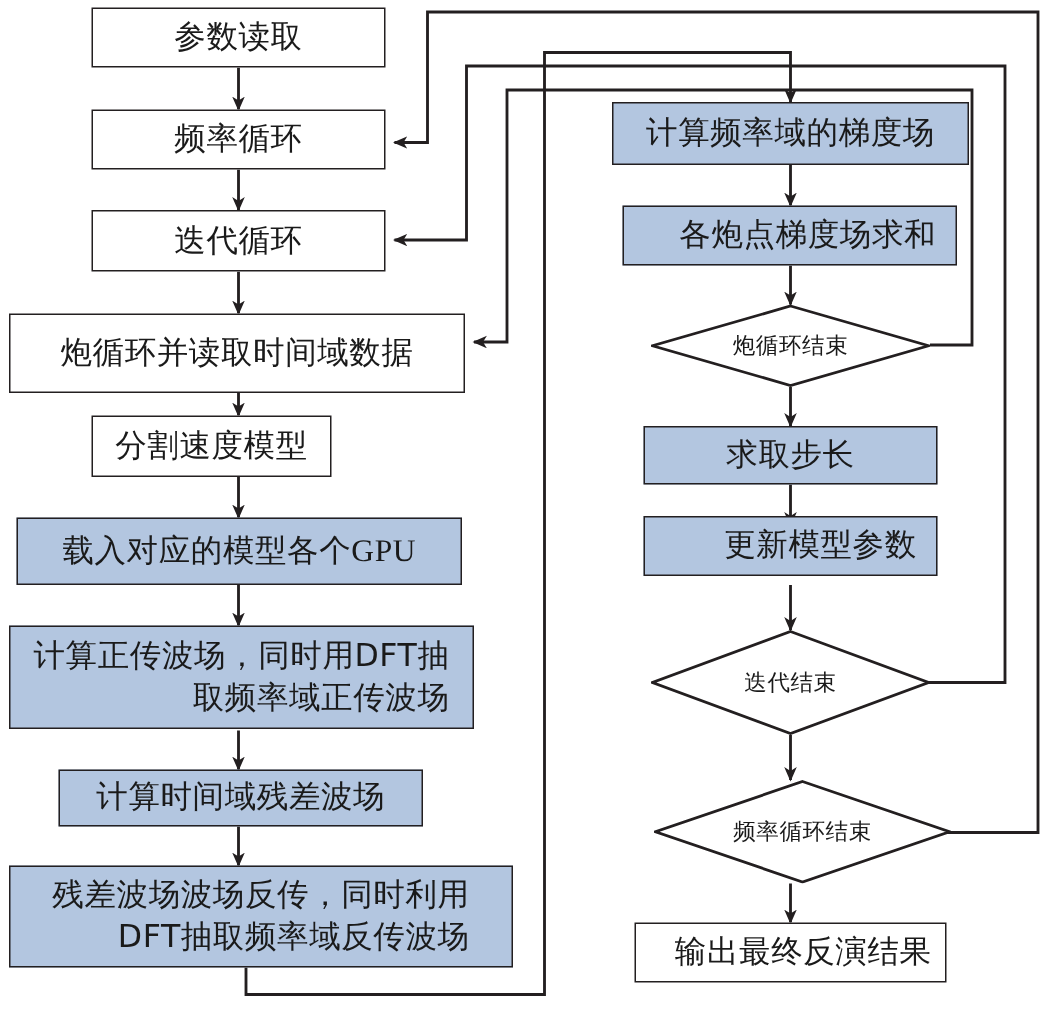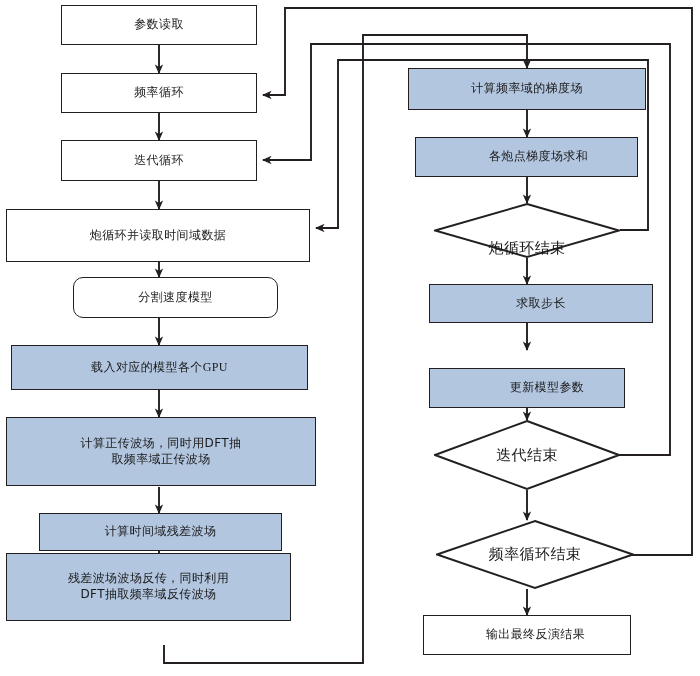--- a/index.html
+++ b/index.html
@@ -9,26 +9,26 @@
     width:700px;height:676px;
     background:#ffffff;
     overflow:hidden;
   }
   svg#wires{position:absolute;left:0;top:0;width:700px;height:676px;}
   .node{
     position:absolute;
     box-sizing:border-box;
     border:1.6px solid #231f20;
     display:flex;align-items:center;justify-content:center;
-    text-align:center;
+    text-align:right;
     color:#1a1a1a;
     line-height:1.32;
     letter-spacing:0.4px;
     white-space:pre-line;
-    font-size:12px;
+    font-size:21px;
   }
   .node.plain{background:#ffffff;}
   .node.fill{background:#b3c6e0;}
   .diamond{
     position:absolute;
     display:flex;align-items:center;justify-content:center;
     color:#1a1a1a;font-size:15px;letter-spacing:0.4px;
     background:transparent;
   }
   .diamond .dshape{position:absolute;left:0;top:0;width:100%;height:100%;}
@@ -75,46 +75,46 @@
   </svg>
 
   <div class="node plain" style="left:61px;top:5px;width:196px;height:40px;">参数读取</div>
 
   <div class="node plain" style="left:61px;top:73px;width:196px;height:40px;">频率循环</div>
 
   <div class="node plain" style="left:61px;top:140px;width:196px;height:41px;">迭代循环</div>
 
   <div class="node plain" style="left:6px;top:209px;width:304px;height:53px;">炮循环并读取时间域数据</div>
 
-  <div class="node plain" style="left:73px;top:277px;width:205px;height:41px;border-radius:10px;">分割速度模型</div>
+  <div class="node plain" style="left:61px;top:277px;width:160px;height:41px;">分割速度模型</div>
 
   <div class="node fill" style="left:11px;top:345px;width:297px;height:45px;font-family:Liberation Serif, serif;">载入对应的模型各个GPU</div>
 
   <div class="node fill" style="left:6px;top:417px;width:310px;height:69px;">计算正传波场，同时用DFT抽
 取频率域正传波场</div>
 
   <div class="node fill" style="left:39px;top:513px;width:243px;height:38px;">计算时间域残差波场</div>
 
-  <div class="node fill" style="left:6px;top:553px;width:285px;height:68px;">残差波场波场反传，同时利用
+  <div class="node fill" style="left:6px;top:577px;width:336px;height:68px;">残差波场波场反传，同时利用
 DFT抽取频率域反传波场</div>
 
   <div class="node fill" style="left:408px;top:68px;width:238px;height:42px;">计算频率域的梯度场</div>
 
   <div class="node fill" style="left:415px;top:137px;width:223px;height:40px;padding-left:24px;">各炮点梯度场求和</div>
 
-  <div class="diamond" style="left:434px;top:203px;width:186px;height:55px;align-items:flex-end;">
+  <div class="diamond" style="left:434px;top:203px;width:186px;height:55px;">
     <svg class="dshape" viewBox="0 0 186 55" preserveAspectRatio="none">
       <polygon points="93,1 185,27.5 93,54 1,27.5" fill="#ffffff" stroke="#231f20" stroke-width="1.9"></polygon>
     </svg>
     <span class="dlabel">炮循环结束</span>
   </div>
 
-  <div class="node fill" style="left:429px;top:284px;width:224px;height:39px;">求取步长</div>
+  <div class="node fill" style="left:429px;top:284px;width:196px;height:39px;">求取步长</div>
 
-  <div class="node fill" style="left:429px;top:368px;width:196px;height:40px;padding-left:40px;">更新模型参数</div>
+  <div class="node fill" style="left:429px;top:344px;width:196px;height:40px;padding-left:40px;">更新模型参数</div>
 
   <div class="diamond" style="left:434px;top:420px;width:186px;height:70px;">
     <svg class="dshape" viewBox="0 0 186 70" preserveAspectRatio="none">
       <polygon points="93,1 185,35 93,69 1,35" fill="#ffffff" stroke="#231f20" stroke-width="1.9"></polygon>
     </svg>
     <span class="dlabel">迭代结束</span>
   </div>
 
   <div class="diamond" style="left:436px;top:520px;width:198px;height:69px;">
     <svg class="dshape" viewBox="0 0 198 69" preserveAspectRatio="none">

